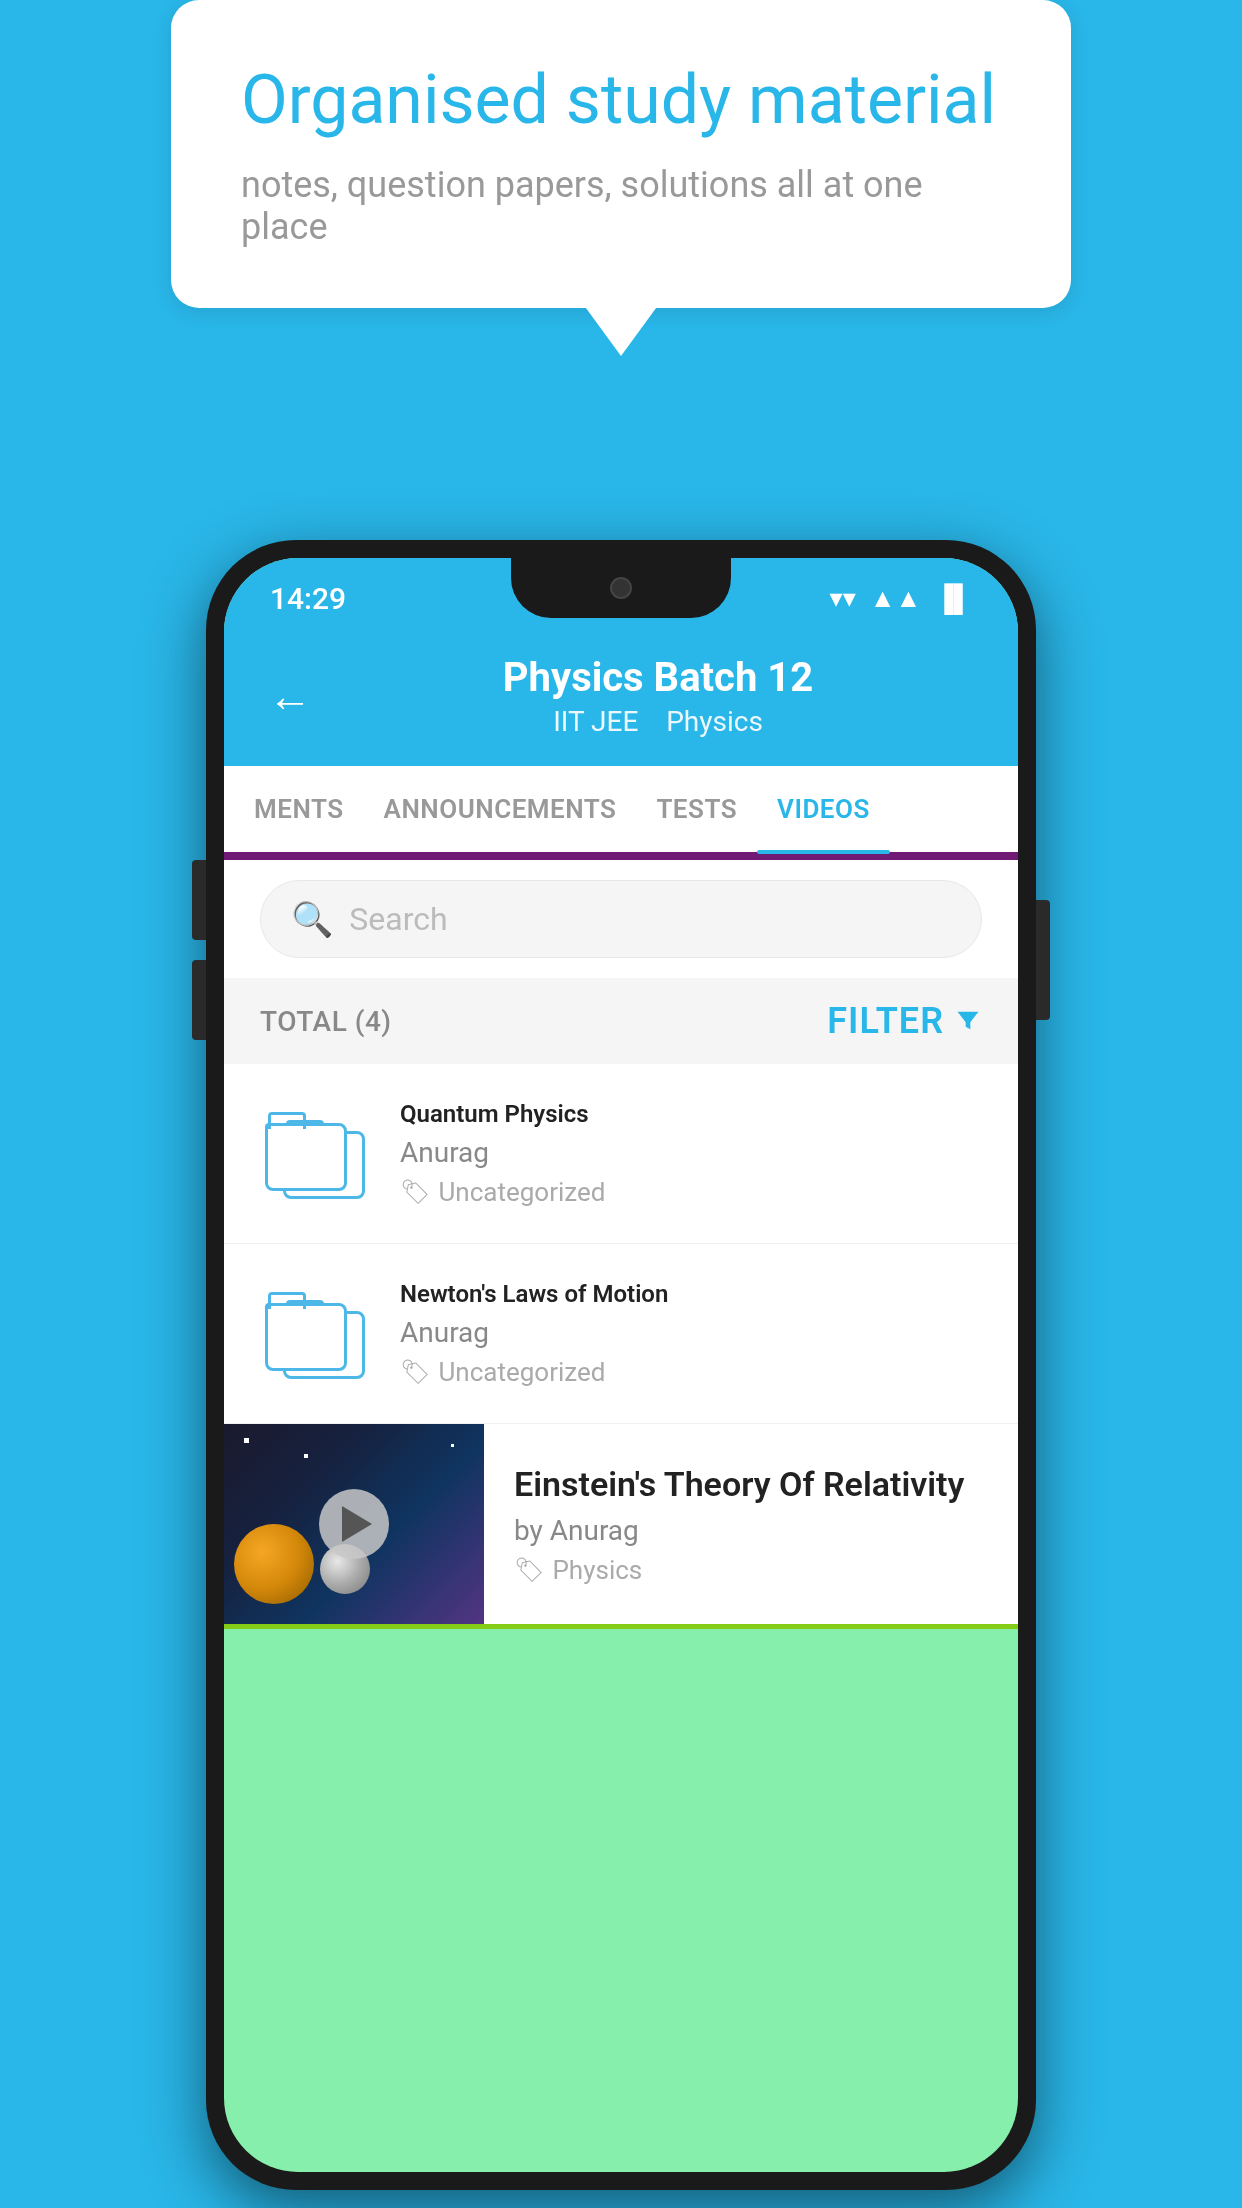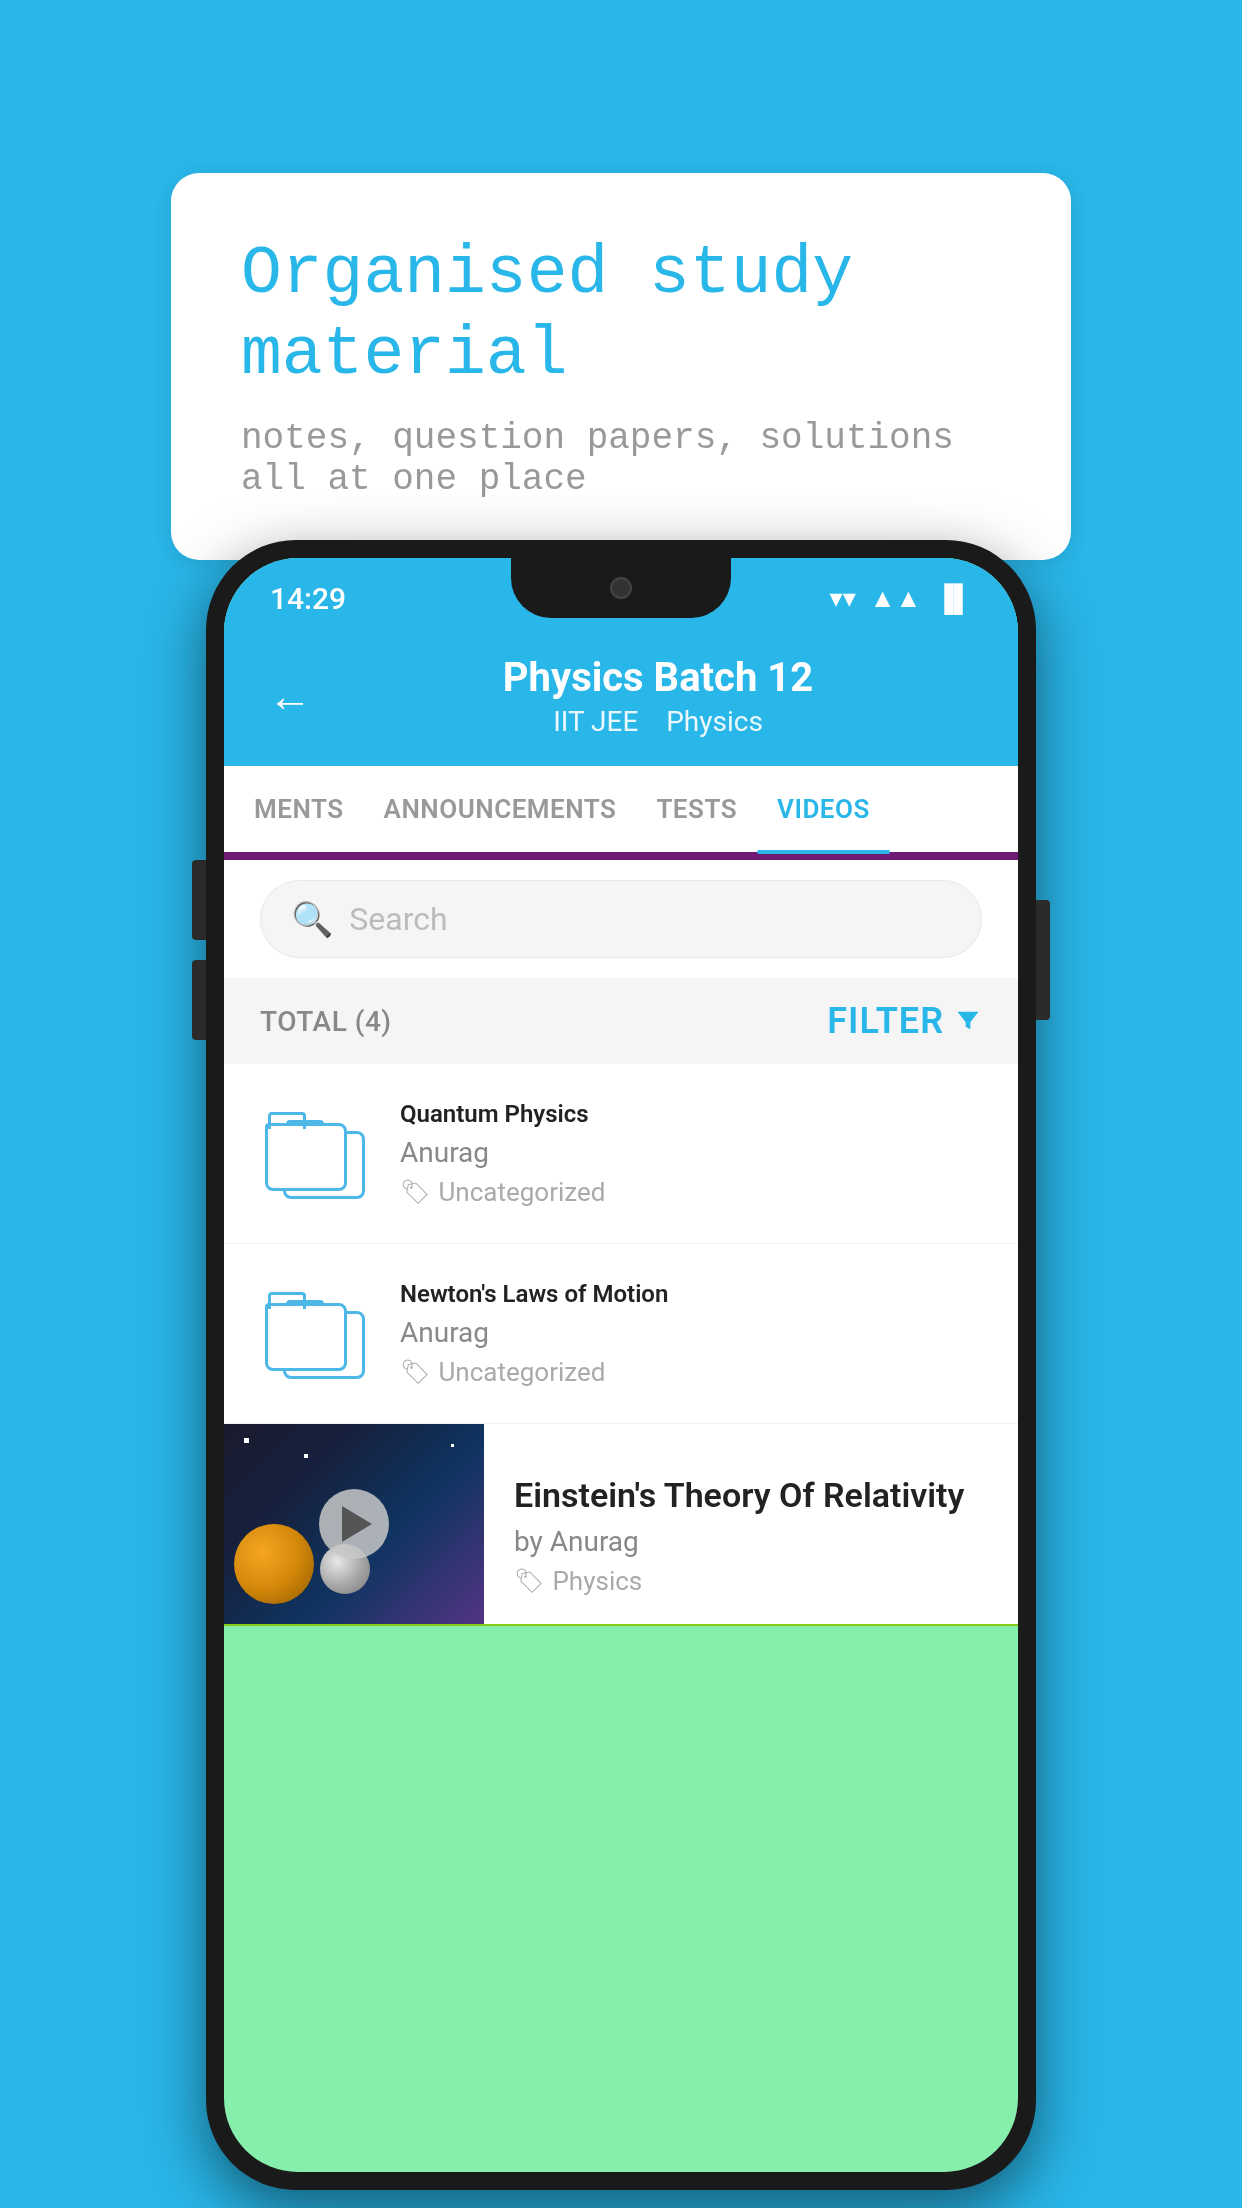--- a/index.html
+++ b/index.html
@@ -14,23 +14,22 @@
     }
 
     
     .top-section {
       position: absolute;
       top: 0;
       left: 0;
       right: 0;
       height: 560px;
       display: flex;
-      align-items: flex-end;
+      align-items: flex-start;
       justify-content: center;
-      font-family: Liberation Mono, monospace;
     }
 
     .speech-bubble {
       background: white;
       border-radius: 28px;
       padding: 60px 70px;
       width: 900px;
       position: relative;
       box-shadow: 0 4px 20px rgba(0,0,0,0.1);
     }
@@ -353,22 +352,22 @@
       font-size: 26px;
     }
 
     .tag-icon {
       font-size: 24px;
     }
 
     
     .video-item-thumb {
       display: flex;
-      align-items: flex-end;
-      border-bottom: 2px solid #84cc16;
+      align-items: center;
+      border-bottom: 5px solid #84cc16;
       cursor: pointer;
       overflow: hidden;
     }
 
     .video-thumbnail {
       width: 260px;
       height: 200px;
       flex-shrink: 0;
       position: relative;
       background: linear-gradient(135deg, #1a1a2e 0%, #16213e 30%, #0f3460 60%, #533483 100%);

